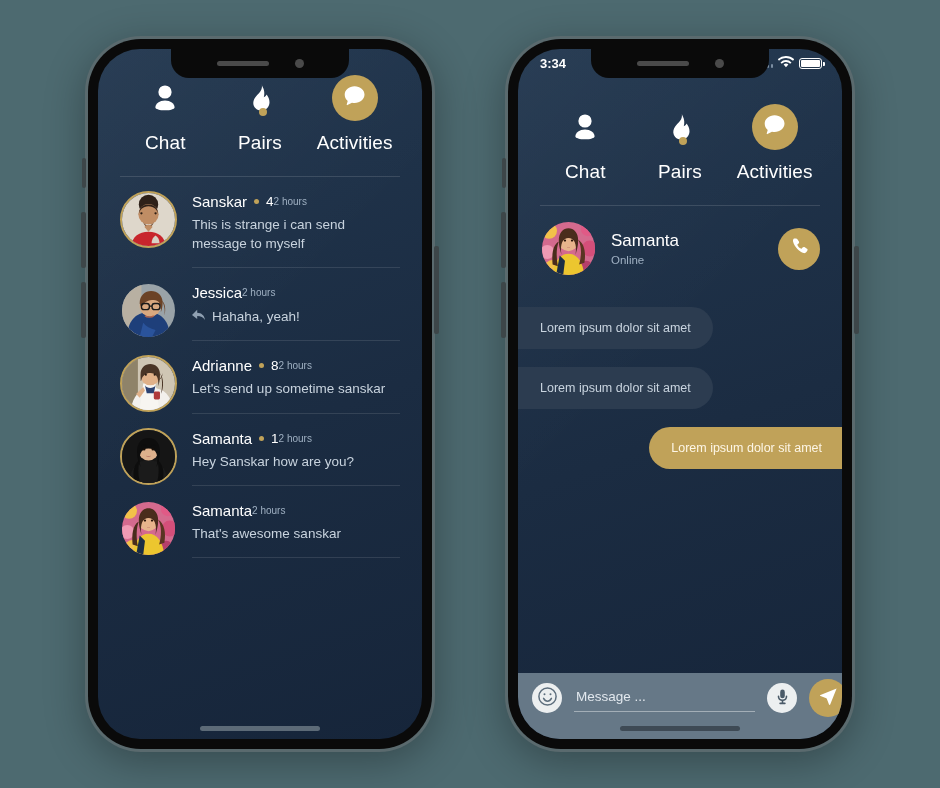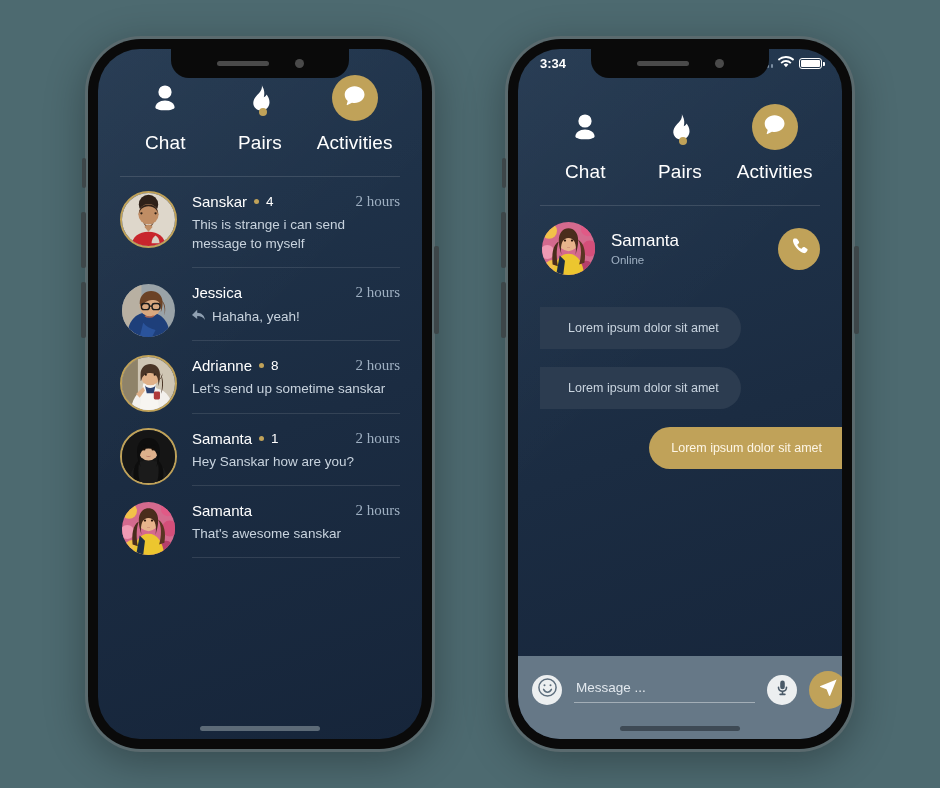--- a/index.html
+++ b/index.html
@@ -176,27 +176,27 @@
     overflow: hidden;
     position: relative;
   }
   .avatar.plain { border-color: transparent; }
   .avatar svg { display: block; width: 100%; height: 100%; }
 
   .row-main { flex: 1; min-width: 0; padding-top: 2px; }
   .row-top {
     display: flex;
     align-items: center;
-    justify-content: space-between;
+    justify-content: flex-start;
   }
   .row-nameline { display: flex; align-items: center; gap: 7px; }
   .row-name { color: #ffffff; font-size: 15px; }
   .dot-sep { width: 5px; height: 5px; border-radius: 50%; background: #c0a259; }
   .row-count { color: #ffffff; font-size: 13.5px; }
-  .row-time { color: #9fb0c2; font-size: 15px; font-family: Liberation Serif, serif; }
+  .row-time { color: #9fb0c2; font-size: 10px; }
   .row-msg {
     color: #c8d3de;
     font-size: 13.5px;
     line-height: 1.42;
     margin-top: 5px;
     display: flex;
     align-items: center;
     gap: 7px;
   }
   .row-msg .txt { flex: 1; }
@@ -217,21 +217,21 @@
     border-radius: 50%;
     background: #c0a259;
     display: flex;
     align-items: center;
     justify-content: center;
     cursor: pointer;
   }
 
   
   .thread { padding: 30px 0 0; }
-  .bub-row { display: flex; margin-bottom: 18px; margin-left: 28px; }
+  .bub-row { display: flex; margin-bottom: 18px; }
   .bub-row.out { justify-content: flex-end; }
   .bubble {
     font-size: 12.5px;
     padding: 14px 22px;
     max-width: 80%;
   }
   .bubble.in {
     background: #2c3c50;
     color: #c9d4df;
     border-radius: 0 24px 24px 0;
@@ -243,21 +243,21 @@
     color: #fdf6e6;
     border-radius: 24px 0 0 24px;
     margin-right: -10px;
     padding-right: 30px;
   }
 
   
   .inputbar {
     position: absolute;
     left: 0; right: 0; bottom: 0;
-    height: 83px;
+    height: 66px;
     background: #667887;
     display: flex;
     align-items: center;
     gap: 12px;
     padding: 0 14px 16px;
   }
   .emoji-btn {
     width: 30px; height: 30px;
     border-radius: 50%;
     background: rgba(255,255,255,0.88);

